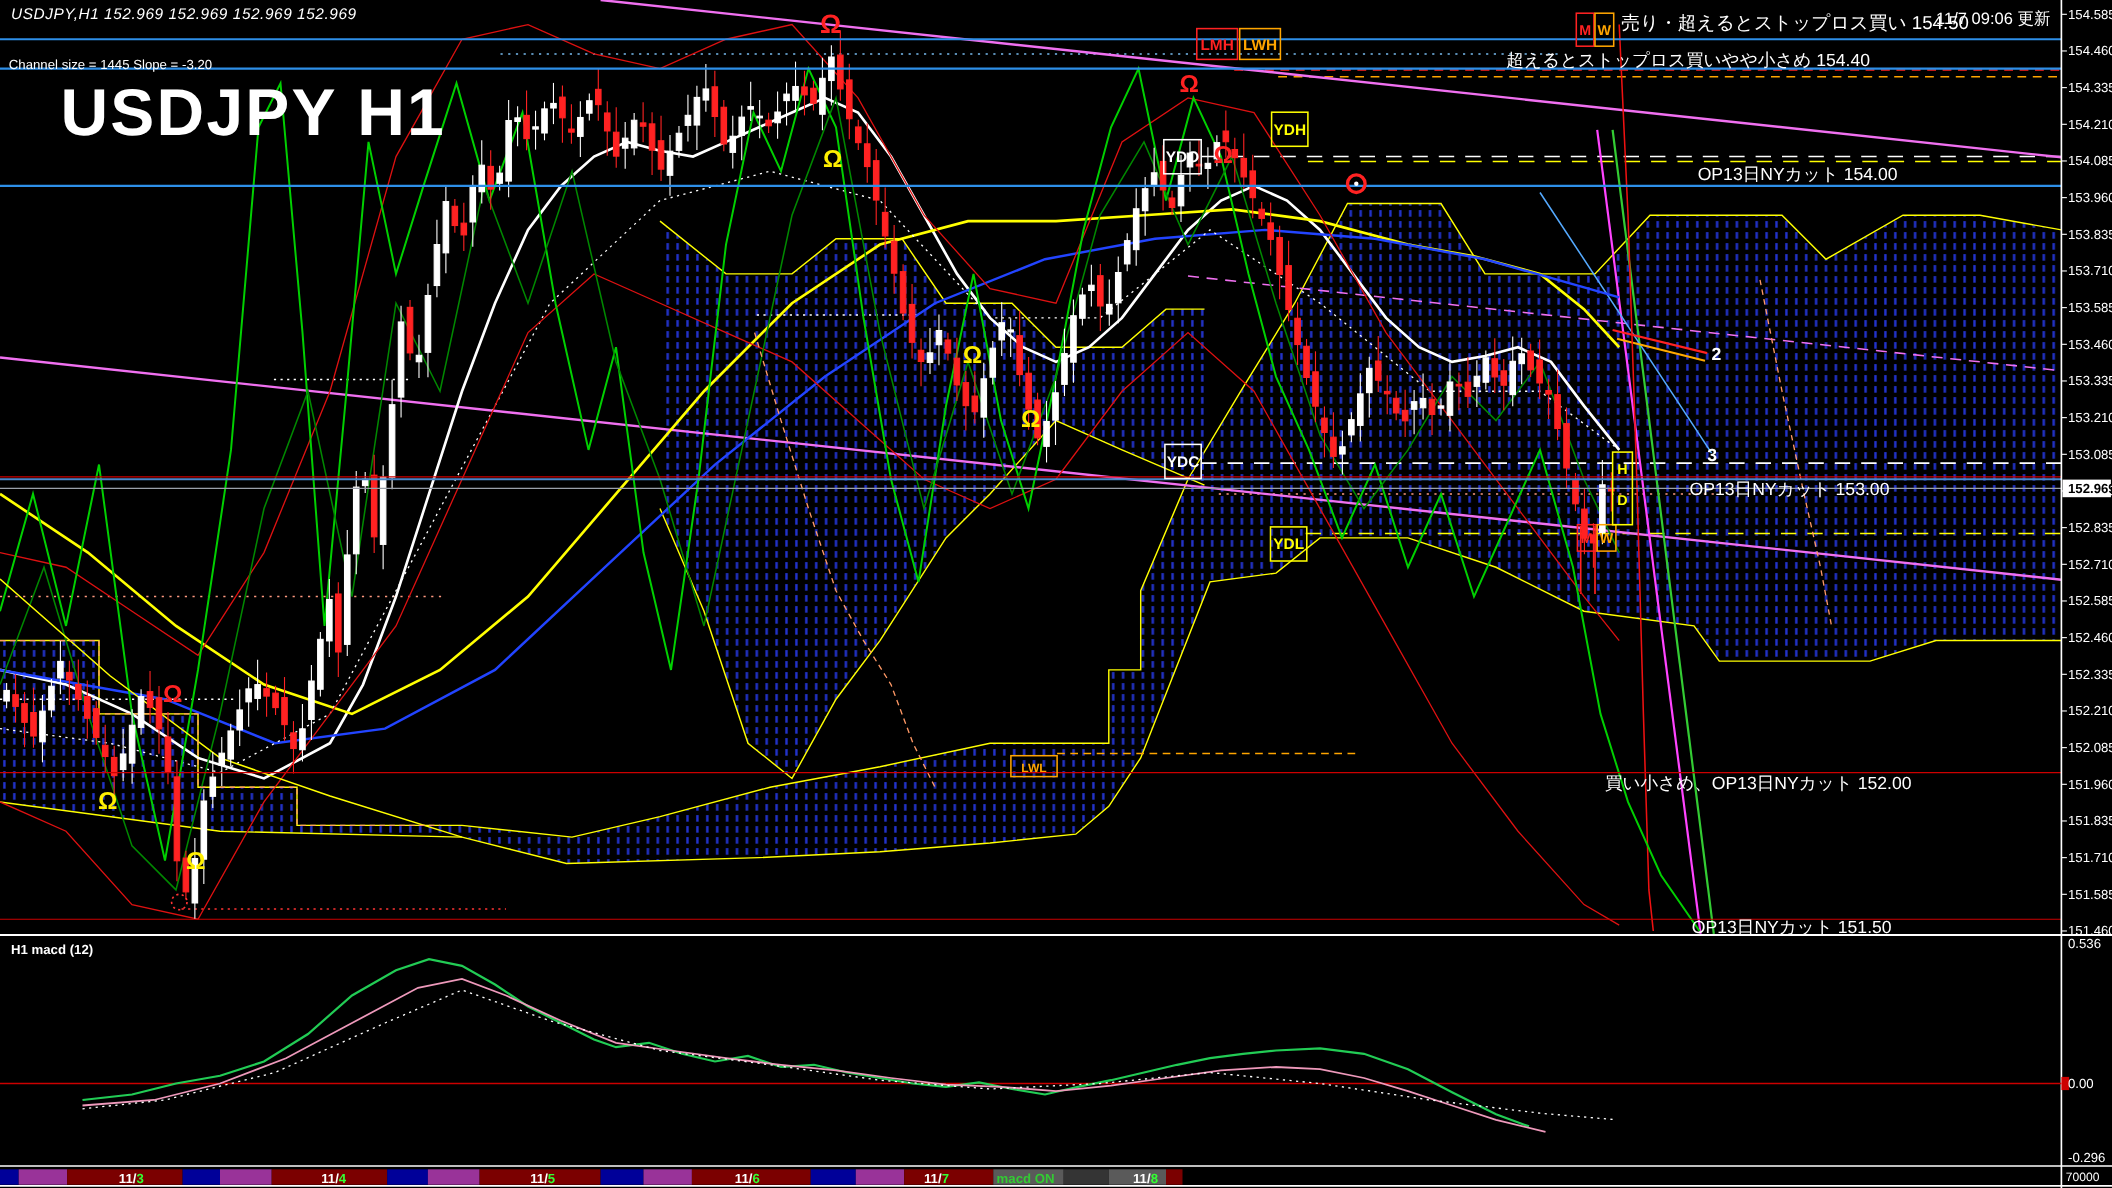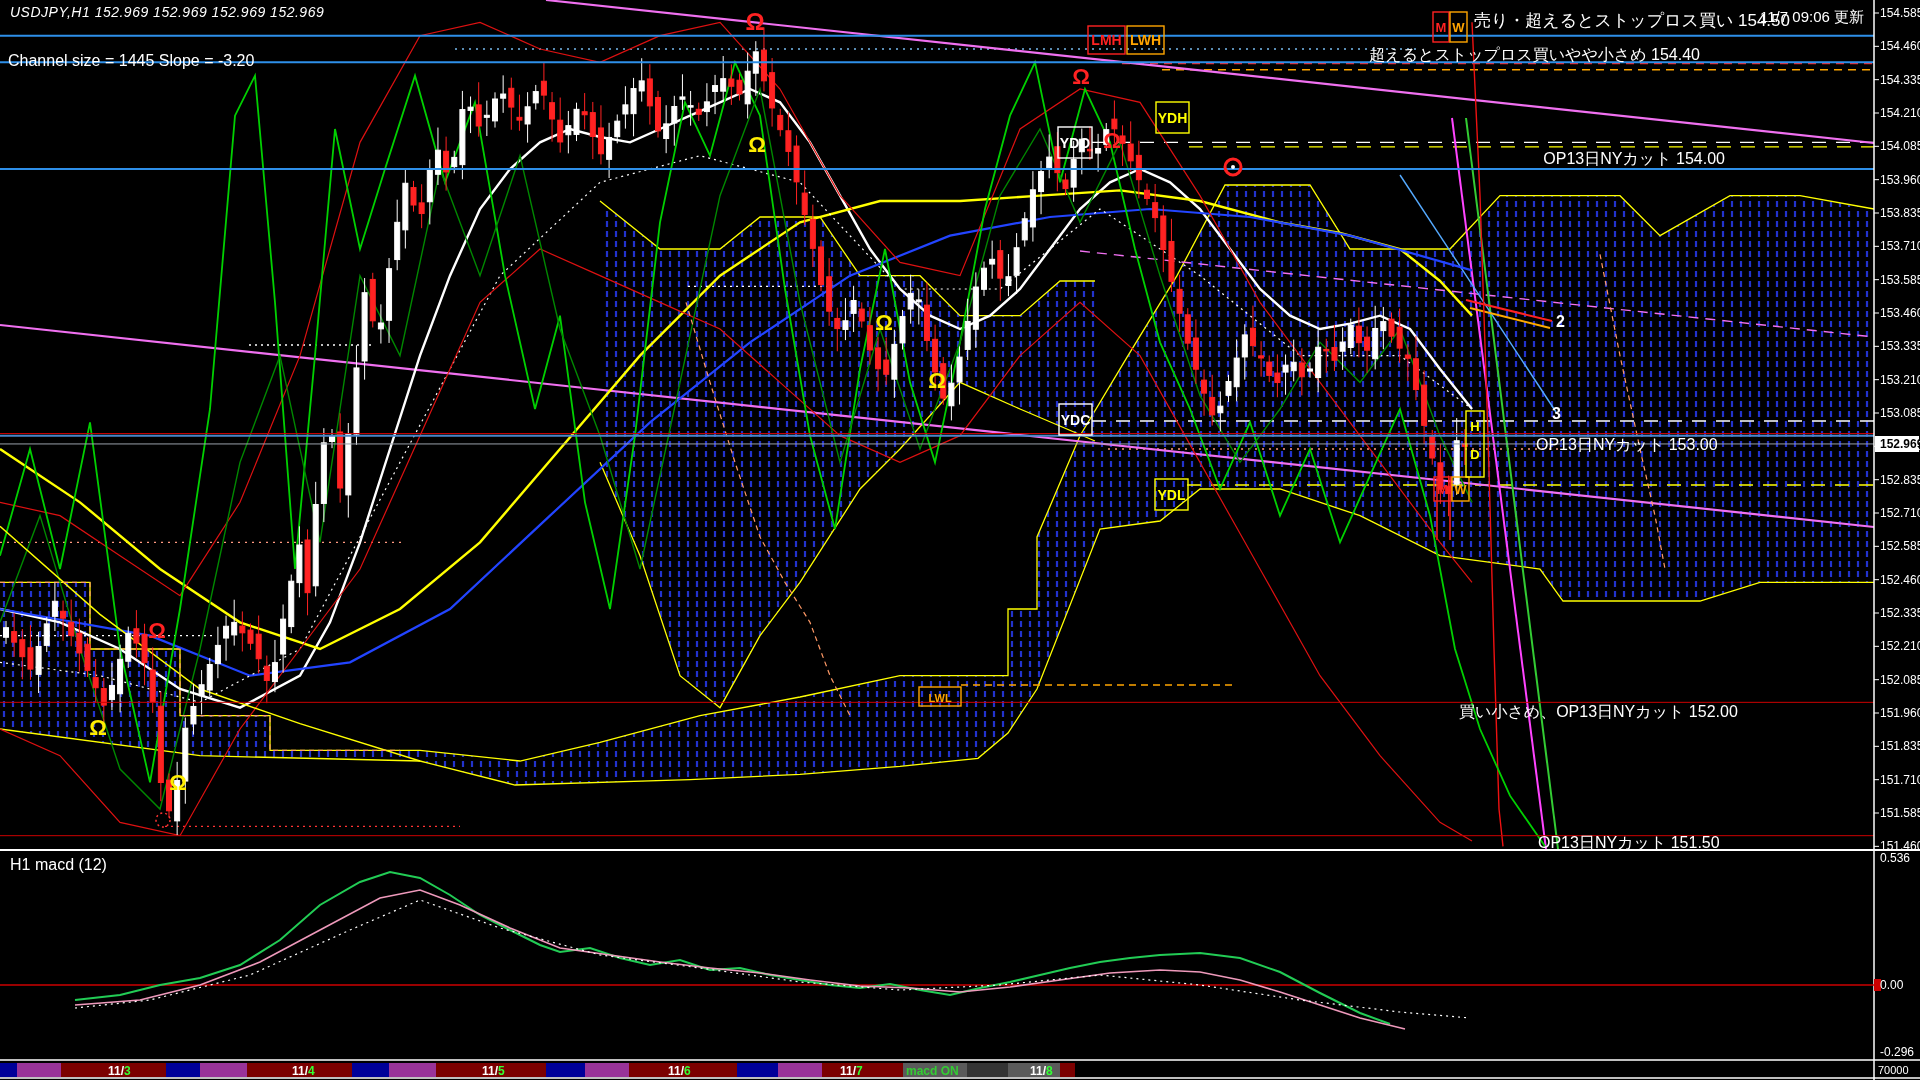--- a/index.html
+++ b/index.html
@@ -1,24 +1,24 @@
 <!DOCTYPE html>
 <html><head>
 <meta charset="utf-8">
 <style>
   html,body{margin:0;padding:0;background:#000;width:1920px;height:1080px;overflow:hidden;}
   body{font-family:"Liberation Sans","DejaVu Sans",sans-serif;}
   #stage{position:relative;width:1920px;height:1080px;background:#000;}
   svg{position:absolute;left:0;top:0;}
   .ovl{position:absolute;color:#fff;white-space:nowrap;}
   #symline{left:10px;top:4px;font-size:14px;letter-spacing:.5px;font-style:italic;}
-  #chanline{left:8px;top:52px;font-size:16px;}
+  #chanline{left:8px;top:52px;font-size:12px;}
   #watermark{left:55px;top:68px;font-size:60px;font-weight:bold;letter-spacing:2px;}
   #updated{right:56px;top:8px;font-size:15px;}
-  #macdlabel{left:10px;top:856px;font-size:16px;}
+  #macdlabel{left:10px;top:856px;font-size:12px;font-weight:bold;}
 </style>
 </head>
 <body>
 
 <div id="stage">
   <svg id="chart" width="1920" height="1080">
       <rect x="0" y="0" width="1920" height="1080" fill="#000000"></rect>
       <defs>
         <pattern id="kumo" width="9" height="10" patternUnits="userSpaceOnUse">
           <line x1="4" y1="1" x2="4" y2="7" stroke="#2233cc" stroke-width="2.2"></line>
@@ -572,15 +572,16 @@
       <text x="482" y="1075" font-size="12" font-weight="bold" font-family="&quot;Liberation Sans&quot;,sans-serif"><tspan fill="#ffffff">11/</tspan><tspan fill="#33ff33">5</tspan></text>
       <text x="668" y="1075" font-size="12" font-weight="bold" font-family="&quot;Liberation Sans&quot;,sans-serif"><tspan fill="#ffffff">11/</tspan><tspan fill="#33ff33">6</tspan></text>
       <text x="840" y="1075" font-size="12" font-weight="bold" font-family="&quot;Liberation Sans&quot;,sans-serif"><tspan fill="#ffffff">11/</tspan><tspan fill="#33ff33">7</tspan></text>
       <text x="1030" y="1075" font-size="12" font-weight="bold" font-family="&quot;Liberation Sans&quot;,sans-serif"><tspan fill="#ffffff">11/</tspan><tspan fill="#33ff33">8</tspan></text>
       <text x="906" y="1075" fill="#33cc33" font-size="12" font-family="&quot;Liberation Sans&quot;,&quot;DejaVu Sans&quot;,sans-serif" font-weight="bold">macd ON</text>
       <text x="1878" y="1074" fill="#fff" font-size="11" font-family="&quot;Liberation Sans&quot;,&quot;DejaVu Sans&quot;,sans-serif">70000</text>
       <line x1="0" y1="1078" x2="1920" y2="1078" stroke="#fff" stroke-width="1.5"></line>
     </svg>
   <div class="ovl" id="symline">USDJPY,H1  152.969 152.969 152.969 152.969</div>
   <div class="ovl" id="chanline">Channel size = 1445 Slope = -3.20</div>
+  <div class="ovl" id="watermark">USDJPY H1</div>
   <div class="ovl" id="updated">11/7 09:06 更新</div>
   <div class="ovl" id="macdlabel">H1  macd (12)</div>
 </div>
 
 </body></html>

